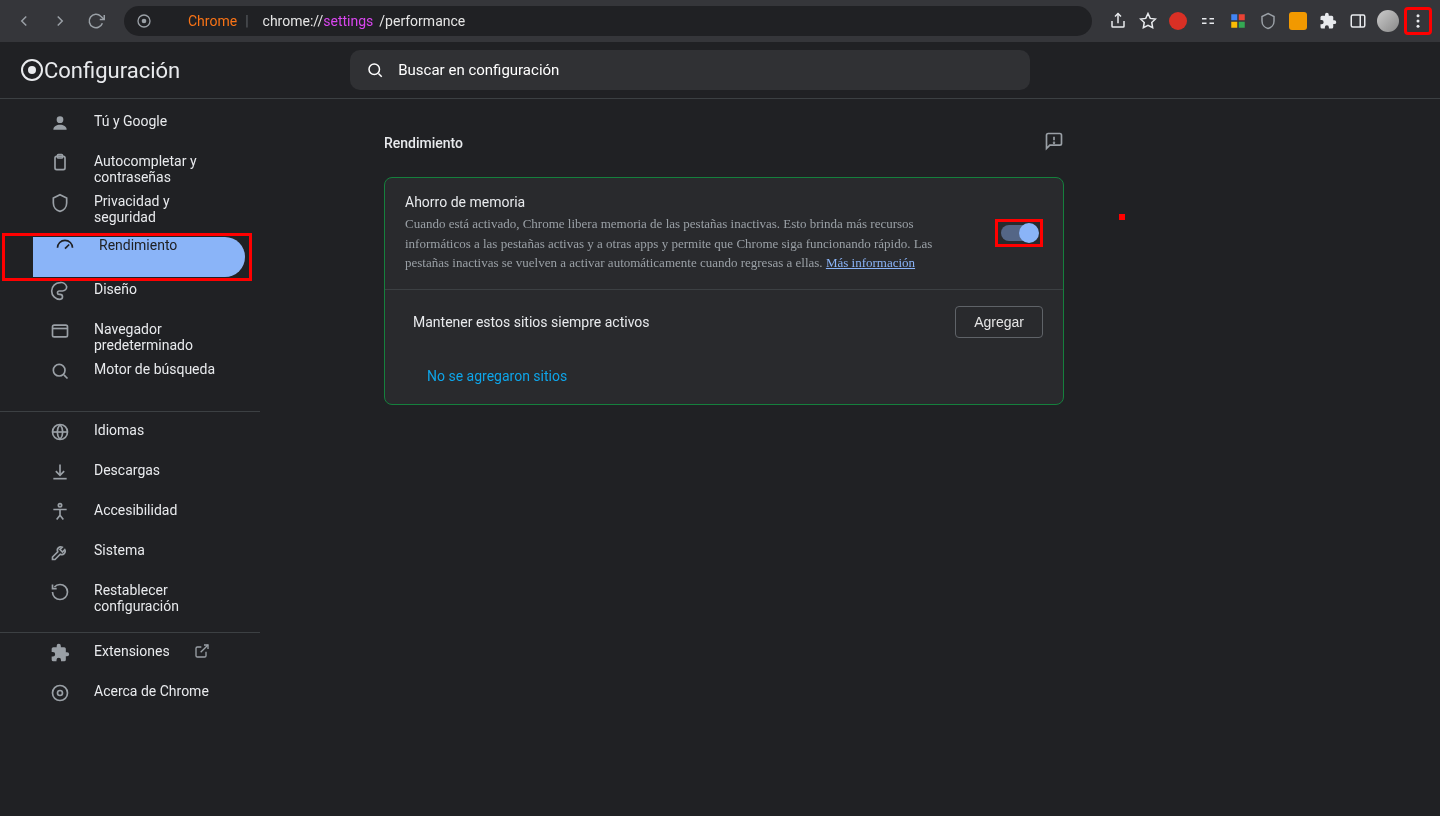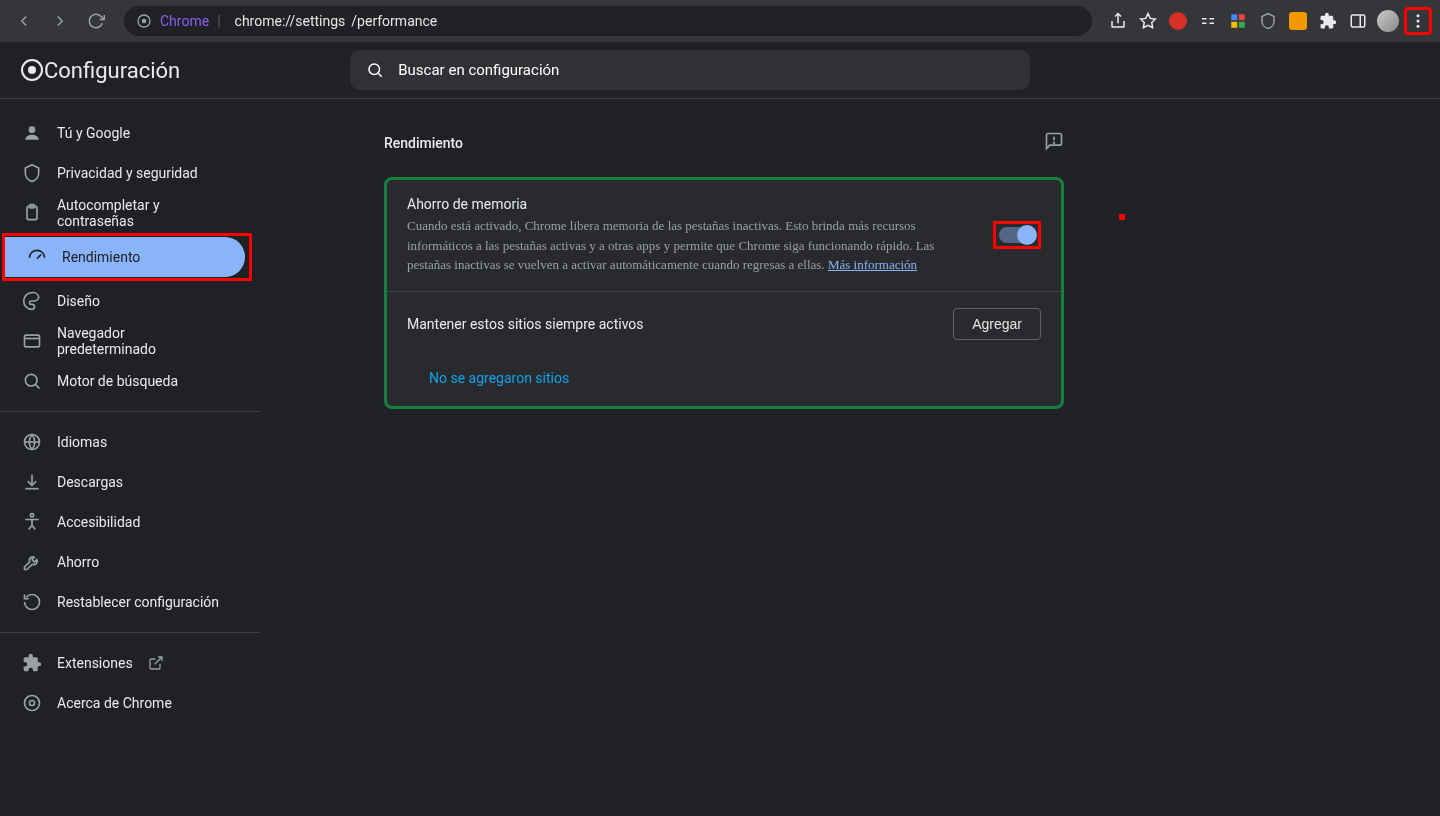--- a/index.html
+++ b/index.html
@@ -32,24 +32,24 @@
     background:#202124;
     border-radius: 15px;
     display:flex;
     align-items:center;
     padding: 0 12px;
     gap:8px;
     color:#9aa0a6;
     font-size:14px;
     margin: 0 8px;
   }
-  .addr-bar .chrome-tag { color:#8b5cf6; }
+  .addr-bar .chrome-tag { color:#f97316;margin-left:28px; }
   .addr-bar .sep { color:#5f6368; }
   .addr-url .dim { color:#e5e5e5;margin-left:6px; }
-  .addr-url .lit { color:#e5e5e5; }
+  .addr-url .lit { color:#d946ef; }
   .tool-icons { display:flex; align-items:center; gap:2px; }
   .tool-ico {
     width:28px; height:28px;
     display:flex;align-items:center;justify-content:center;
     color:#e8eaed;
     font-size:14px;
     border-radius:4px;
   }
   .tool-ico svg{width:18px;height:18px;}
   .ext-red{background:#d93025;border-radius:50%;width:18px;height:18px;}
@@ -86,28 +86,29 @@
   
   .body-row{display:flex;height:calc(816px - 42px - 56px - 1px);}
   .sidebar{
     width:260px;
     padding:14px 0;
     border-right:none;
   }
   .side-item{
     height:40px;
     display:flex;
-    align-items:center;
-    gap:15px;
+    align-items:flex-start;
+    gap:24px;
     padding:0 22px;
     font-size:14px;
     color:#e8eaed;
     border-radius:0 20px 20px 0;
     margin-right:18px;
     cursor:pointer;
+    margin-left:28px;
   }
   .side-item .icn{width:20px;display:flex;justify-content:center;color:#9aa0a6;}
   .side-item .icn svg{width:20px;height:20px;}
   .side-item.active{background:#8ab4f8;color:#202124;}
   .side-item.active .icn{color:#202124;}
   .side-sep{height:1px;background:#3c4043;margin:10px 0;}
   .side-highlight-wrap{
     border:3px solid #ff0000;
     margin-right:14px;
     padding:1px 0;
@@ -125,21 +126,21 @@
     justify-content:space-between;
     align-items:center;
     height:40px;
   }
   .sec-head h2{font-size:14px;font-weight:500;color:#e8eaed;}
   .feedback-icn{color:#9aa0a6;}
   .card{
     margin-top:14px;
     background:#292a2d;
     border-radius:8px;
-    border:3px solid #15803d;
+    border:1px solid #15803d;
   }
   .card-row{
     padding:16px 20px;
     display:flex;
     gap:16px;
     align-items:flex-start;
   }
   .card-row + .card-row{border-top:1px solid #3c4043;}
   .row-text{flex:1;}
   .row-title{font-size:14px;color:#e8eaed;margin-bottom:4px;}
@@ -162,21 +163,21 @@
     border:1px solid #5f6368;
     color:#e5e5e5;
     background:transparent;
     padding:7px 18px;
     border-radius:4px;
     font-size:14px;
     cursor:pointer;
     align-self:center;
   }
   .always-row{align-items:center;}
-  .always-row .row-title{margin:0;}
+  .always-row .row-title{margin:8px;}
   .empty-sites{
     padding:14px 20px 20px 42px;
     font-size:14px;
     color:#0ea5e9;
   }
   .tiny-red-dot{
     position:absolute;
     width:6px;height:6px;background:#ff0000;
     left:1119px;top:214px;
   }
@@ -300,33 +301,33 @@
           <svg viewBox="0 0 24 24" fill="currentColor">
             <circle cx="12" cy="8" r="4"></circle>
             <path d="M4 20c0-4 4-6 8-6s8 2 8 6"></path>
           </svg>
         </span>
       <span>Tú y Google</span>
     </div>
     <div class="side-item">
       <span class="icn">
           <svg viewBox="0 0 24 24" fill="none" stroke="currentColor" stroke-width="2">
-            <path d="M12 2l8 4v6c0 5-3.5 9-8 10-4.5-1-8-5-8-10V6l8-4z"></path>
-          </svg>
-        </span>
-      <span>Privacidad y seguridad</span>
-    </div>
-    <div class="side-item">
-      <span class="icn">
-          <svg viewBox="0 0 24 24" fill="none" stroke="currentColor" stroke-width="2">
             <rect x="6" y="4" width="12" height="16" rx="2"></rect>
             <rect x="9" y="2" width="6" height="4" rx="1"></rect>
           </svg>
         </span>
       <span>Autocompletar y contraseñas</span>
+    </div>
+    <div class="side-item">
+      <span class="icn">
+          <svg viewBox="0 0 24 24" fill="none" stroke="currentColor" stroke-width="2">
+            <path d="M12 2l8 4v6c0 5-3.5 9-8 10-4.5-1-8-5-8-10V6l8-4z"></path>
+          </svg>
+        </span>
+      <span>Privacidad y seguridad</span>
     </div>
     <div class="side-highlight-wrap">
       <div class="side-item active">
         <span class="icn">
             <svg viewBox="0 0 24 24" fill="none" stroke="currentColor" stroke-width="2">
               <path d="M12 14l5-5"></path>
               <path d="M3 13a9 9 0 0118 0"></path>
             </svg>
           </span>
         <span>Rendimiento</span>
@@ -389,21 +390,21 @@
           </svg>
         </span>
       <span>Accesibilidad</span>
     </div>
     <div class="side-item">
       <span class="icn">
           <svg viewBox="0 0 24 24" fill="none" stroke="currentColor" stroke-width="2">
             <path d="M14.7 6.3a4 4 0 00-5.4 5.4L3 18v3h3l6.3-6.3a4 4 0 005.4-5.4L15 12l-3-3 2.7-2.7z"></path>
           </svg>
         </span>
-      <span>Ahorro</span>
+      <span>Sistema</span>
     </div>
     <div class="side-item">
       <span class="icn">
           <svg viewBox="0 0 24 24" fill="none" stroke="currentColor" stroke-width="2">
             <path d="M3 12a9 9 0 109-9 9 9 0 00-6.7 3"></path>
             <path d="M3 3v5h5"></path>
           </svg>
         </span>
       <span>Restablecer configuración</span>
     </div>

